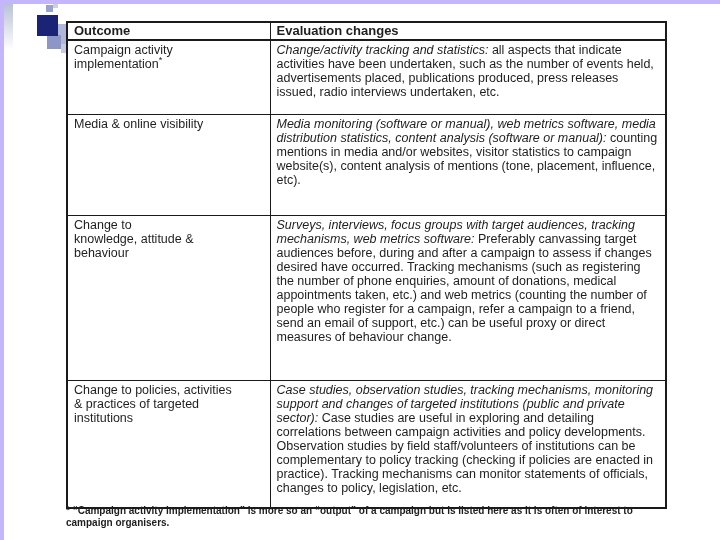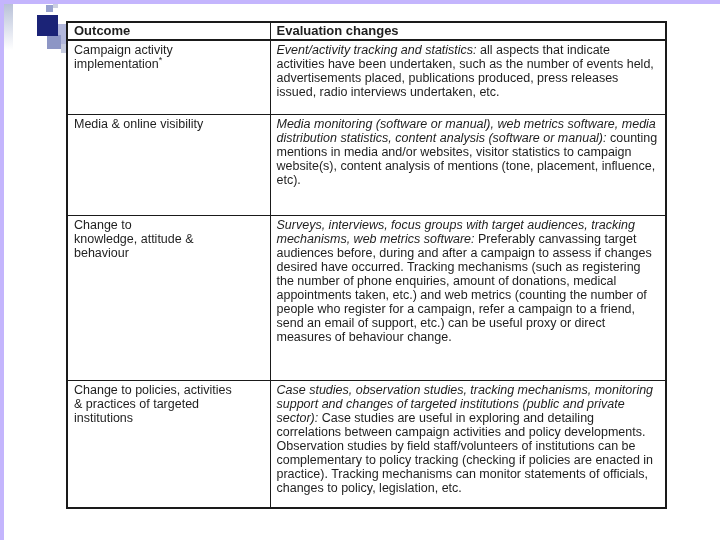--- a/index.html
+++ b/index.html
@@ -94,35 +94,36 @@
         <col class="c2">
       </colgroup>
     <tbody>
         <tr class="r-header">
       <th>Outcome</th>
       <th>Evaluation changes</th>
     </tr>
     <tr class="r1">
       <td class="outcome"><span>Campaign activity
 implementation</span><sup class="note-ref">*</sup></td>
-      <td class="methods"><span class="m-italic">Event/activity tracking and statistics:</span><span> all aspects that indicate activities have been undertaken, such as the number of events held, advertisements placed, publications produced, press releases issued, radio interviews undertaken, etc.</span></td>
+      <td class="methods"><span class="m-italic">Change/activity tracking and statistics:</span><span> all aspects that indicate activities have been undertaken, such as the number of events held, advertisements placed, publications produced, press releases issued, radio interviews undertaken, etc.</span></td>
     </tr>
     <tr class="r2">
       <td class="outcome"><span>Media &amp; online visibility</span></td>
       <td class="methods"><span class="m-italic">Media monitoring (software or manual), web metrics software, media distribution statistics, content analysis (software or manual):</span><span> counting mentions in media and/or websites, visitor statistics to campaign website(s), content analysis of mentions (tone, placement, influence, etc).</span></td>
     </tr>
     <tr class="r3">
       <td class="outcome"><span>Change to
 knowledge, attitude &amp;
 behaviour</span></td>
       <td class="methods"><span class="m-italic">Surveys, interviews, focus groups with target audiences, tracking mechanisms, web metrics software:</span><span> Preferably canvassing target audiences before, during and after a campaign to assess if changes desired have occurred. Tracking mechanisms (such as registering the number of phone enquiries, amount of donations, medical appointments taken, etc.) and web metrics (counting the number of people who register for a campaign, refer a campaign to a friend, send an email of support, etc.) can be useful proxy or direct measures of behaviour change.</span></td>
     </tr>
     <tr class="r4">
       <td class="outcome"><span>Change to policies, activities
 &amp; practices of targeted
 institutions</span></td>
       <td class="methods"><span class="m-italic">Case studies, observation studies, tracking mechanisms, monitoring support and changes of targeted institutions (public and private sector):</span><span> Case studies are useful in exploring and detailing correlations between campaign activities and policy developments. Observation studies by field staff/volunteers of institutions can be complementary to policy tracking (checking if policies are enacted in practice). Tracking mechanisms can monitor statements of officials, changes to policy, legislation, etc.</span></td>
     </tr>
   </tbody>
     </table>
 
+  <div class="footnote">* “Campaign activity implementation” is more so an “output” of a campaign but is listed here as it is often of interest to campaign organisers.</div>
 
 </div>
 
 </body></html>

